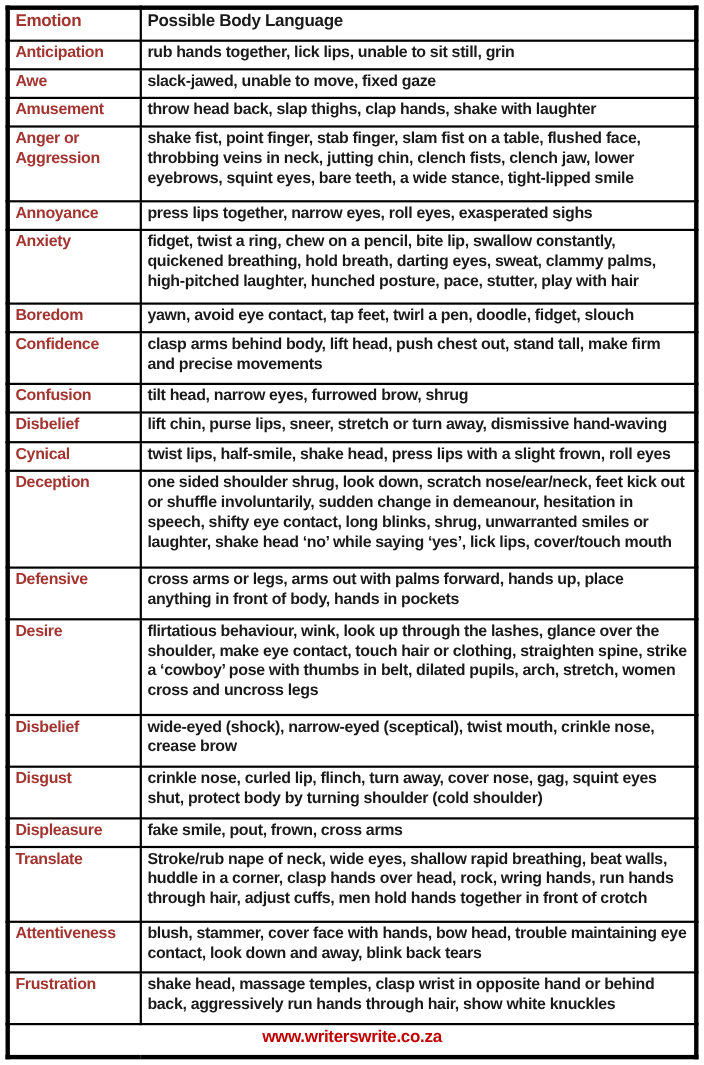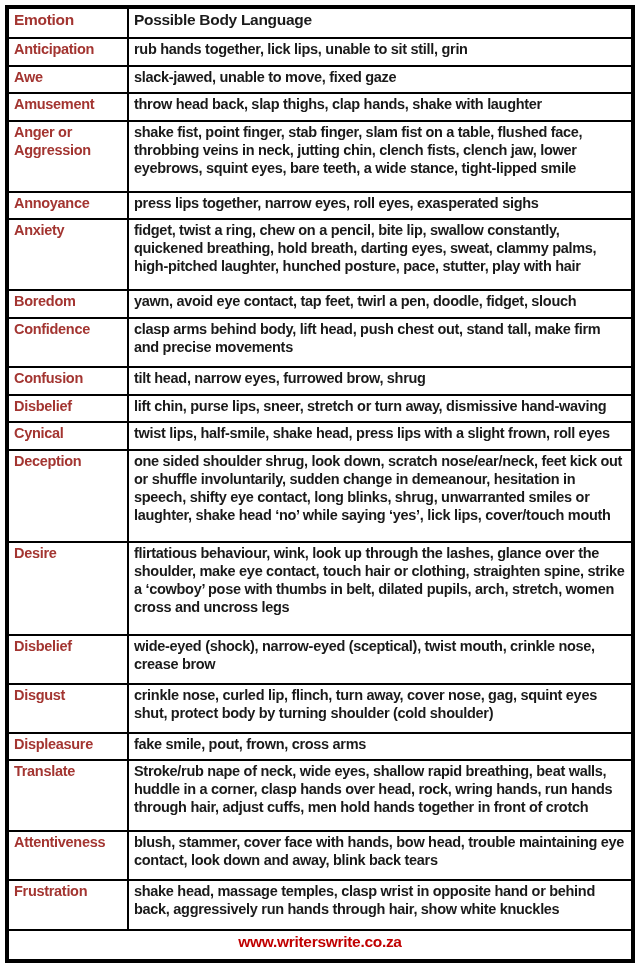--- a/index.html
+++ b/index.html
@@ -137,20 +137,24 @@
   <tr>
     <td class="emotion-cell">Cynical</td>
     <td class="body-cell">twist lips, half-smile, shake head, press lips with a slight frown, roll eyes</td>
   </tr>
 
   <tr>
     <td class="emotion-cell">Deception</td>
     <td class="body-cell">one sided shoulder shrug, look down, scratch nose/ear/neck, feet kick out or shuffle involuntarily, sudden change in demeanour, hesitation in speech, shifty eye contact, long blinks, shrug, unwarranted smiles or laughter, shake head ‘no’ while saying ‘yes’, lick lips, cover/touch mouth</td>
   </tr>
 
+  <tr>
+    <td class="emotion-cell">Defensive</td>
+    <td class="body-cell">cross arms or legs, arms out with palms forward, hands up, place anything in front of body, hands in pockets</td>
+  </tr>
 
   <tr>
     <td class="emotion-cell">Desire</td>
     <td class="body-cell">flirtatious behaviour, wink, look up through the lashes, glance over the shoulder, make eye contact, touch hair or clothing, straighten spine, strike a ‘cowboy’ pose with thumbs in belt, dilated pupils, arch, stretch, women cross and uncross legs</td>
   </tr>
 
   <tr>
     <td class="emotion-cell">Disbelief</td>
     <td class="body-cell">wide-eyed (shock), narrow-eyed (sceptical), twist mouth, crinkle nose, crease brow</td>
   </tr>

